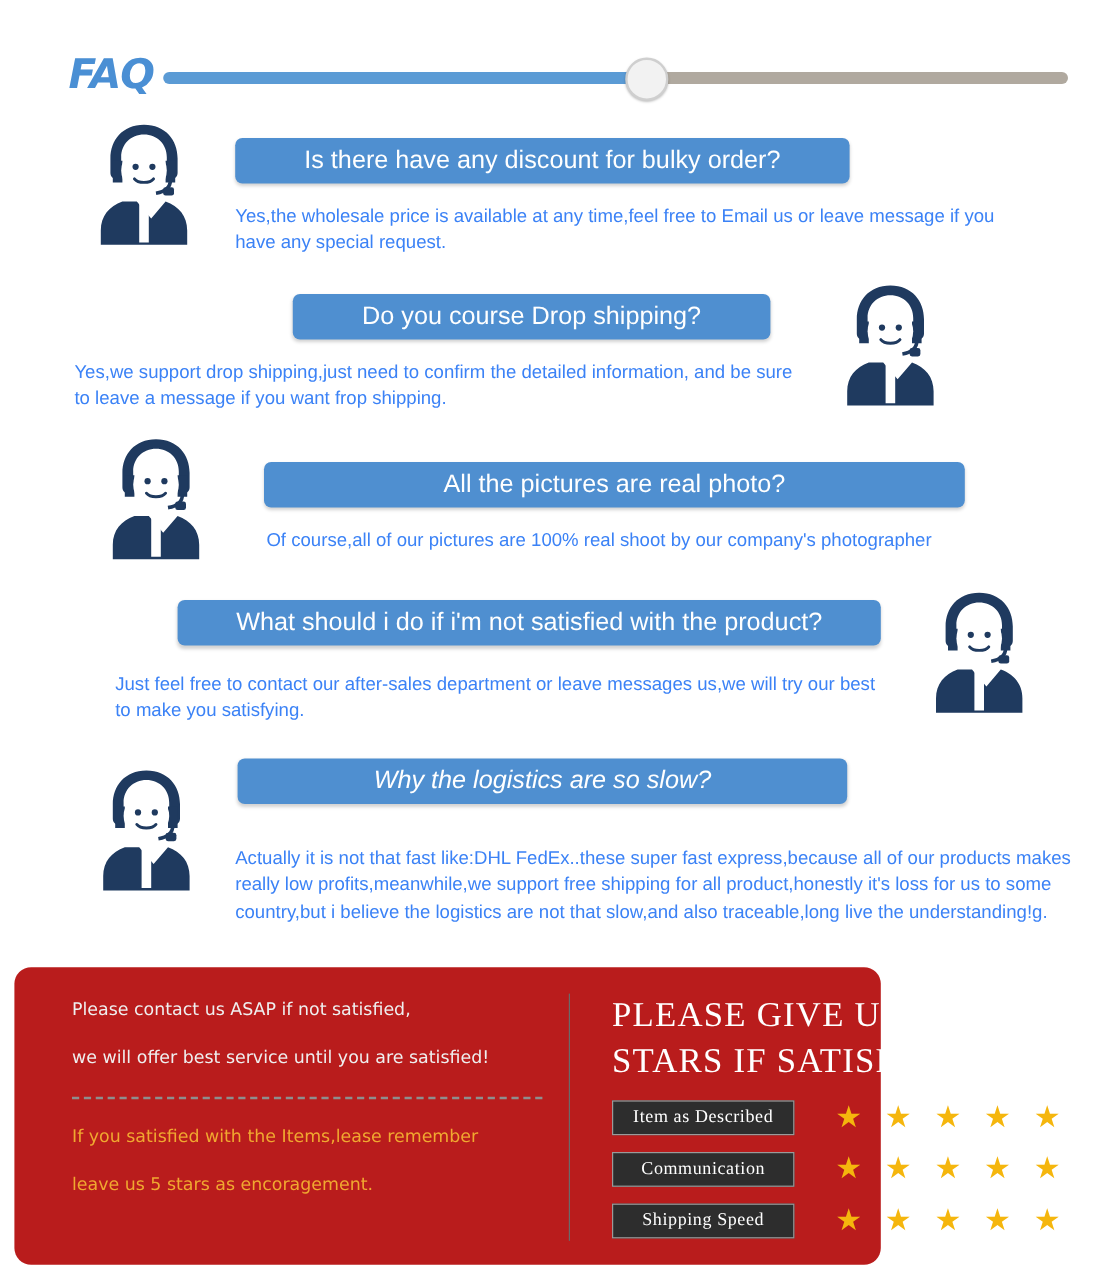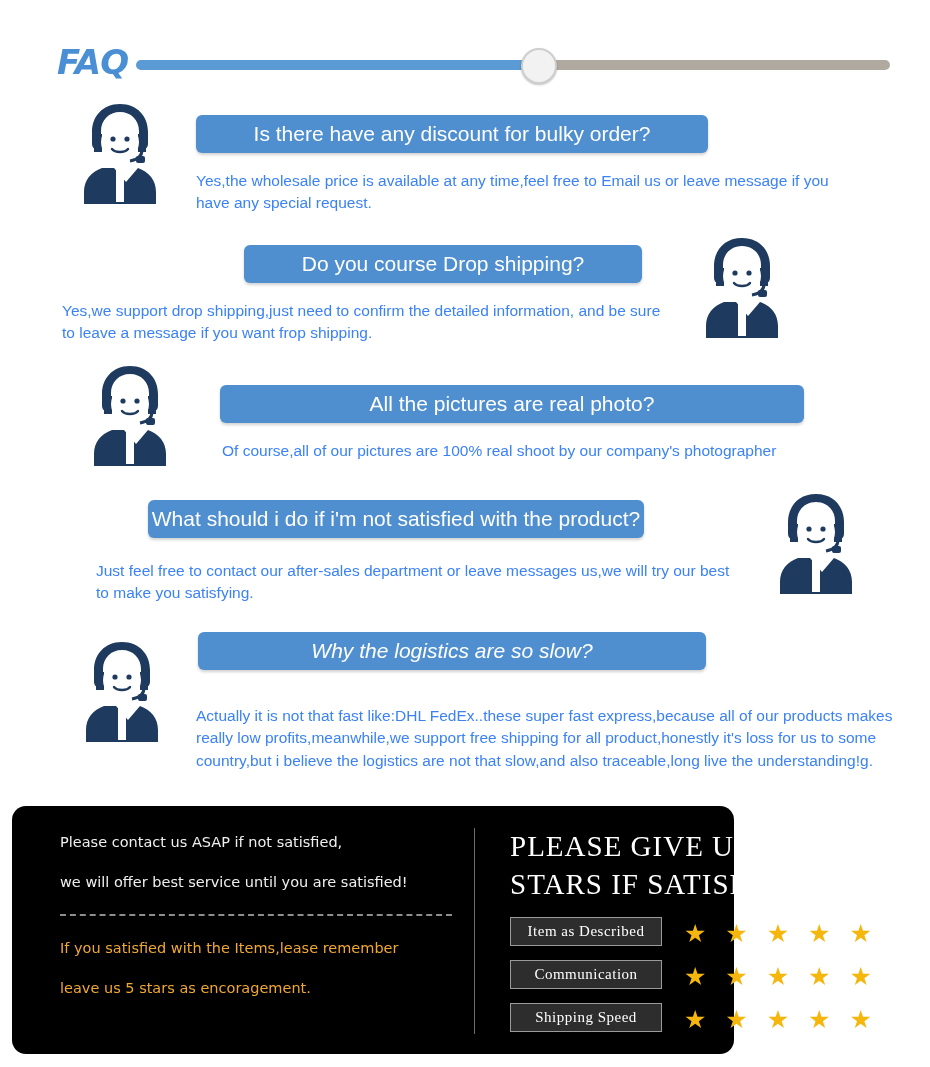--- a/index.html
+++ b/index.html
@@ -94,21 +94,21 @@
   }
   .answer.center { }
 
   
   .footer {
     position: absolute;
     left: 12px;
     top: 806px;
     width: 722px;
     height: 248px;
-    background: #000000;
+    background: #b91c1c;
     border-radius: 14px;
   }
   .footer-left {
     position: absolute;
     left: 48px;
     top: 28px;
     width: 400px;
     color: #ffffff;
   }
   .fl-line {
@@ -144,22 +144,23 @@
   }
   .fr-big {
     font-family: "Liberation Serif", serif;
     font-size: 29px;
     color: #ffffff;
     letter-spacing: 1px;
     line-height: 1.3;
   }
   .rating-row {
     display: flex;
-    align-items: flex-end;
+    align-items: center;
     margin-top: 14px;
+    gap: 12px;
   }
   .rating-label {
     background: #2d2d2d;
     border: 1px solid #9a9a9a;
     color: #ffffff;
     font-family: "Liberation Serif", serif;
     font-size: 15px;
     padding: 5px 10px;
     width: 152px;
     box-sizing: border-box;
@@ -259,21 +260,21 @@
         <path d="M40 51c3 4 13 4 16 0" stroke="#1f3a5f" stroke-width="2.4" fill="none" stroke-linecap="round"></path>
         <path d="M70 52c0 7-6 10-12 11" stroke="#1f3a5f" stroke-width="3" fill="none"></path>
         <rect x="64" y="58" width="9" height="7" rx="2"></rect>
         <path d="M48 66 L40 78 L48 86 L56 78 Z" fill="#ffffff"></path>
         <path d="M30 70c-11 4-18 12-18 24v12h72V94c0-12-7-20-18-24l-12 14-12-14z"></path>
         <path d="M44 70h8v34h-8z" fill="#ffffff"></path>
       </g>
     </svg>
   </div>
 
-  <div class="qbar" style="left:148px; top:500px; width:496px;">What should i do if i'm not satisfied with the product?</div>
+  <div class="qbar" style="left:148px; top:500px; width:586px;">What should i do if i'm not satisfied with the product?</div>
   <div class="answer center" style="left:96px; top:560px; width:648px;">Just feel free to contact our after-sales department or leave messages us,we will try our best to make you satisfying.</div>
 
   <div class="avatar" style="left:74px; top:636px;">
     <svg viewBox="0 0 96 110" xmlns="http://www.w3.org/2000/svg">
       <g fill="#1f3a5f">
         <path d="M48 6C30 6 20 19 20 34v12c0 3 2 5 4 5h3c1 0 2-1 2-2V33c0-11 8-19 19-19s19 8 19 19v16c0 1 1 2 2 2h3c2 0 4-2 4-5V34C76 19 66 6 48 6z"></path>
         <path d="M22 36h8v18h-8zM66 36h8v18h-8z"></path>
         <circle cx="48" cy="44" r="19" fill="#ffffff"></circle>
         <circle cx="41" cy="41" r="2.6" fill="#1f3a5f"></circle>
         <circle cx="55" cy="41" r="2.6" fill="#1f3a5f"></circle>

